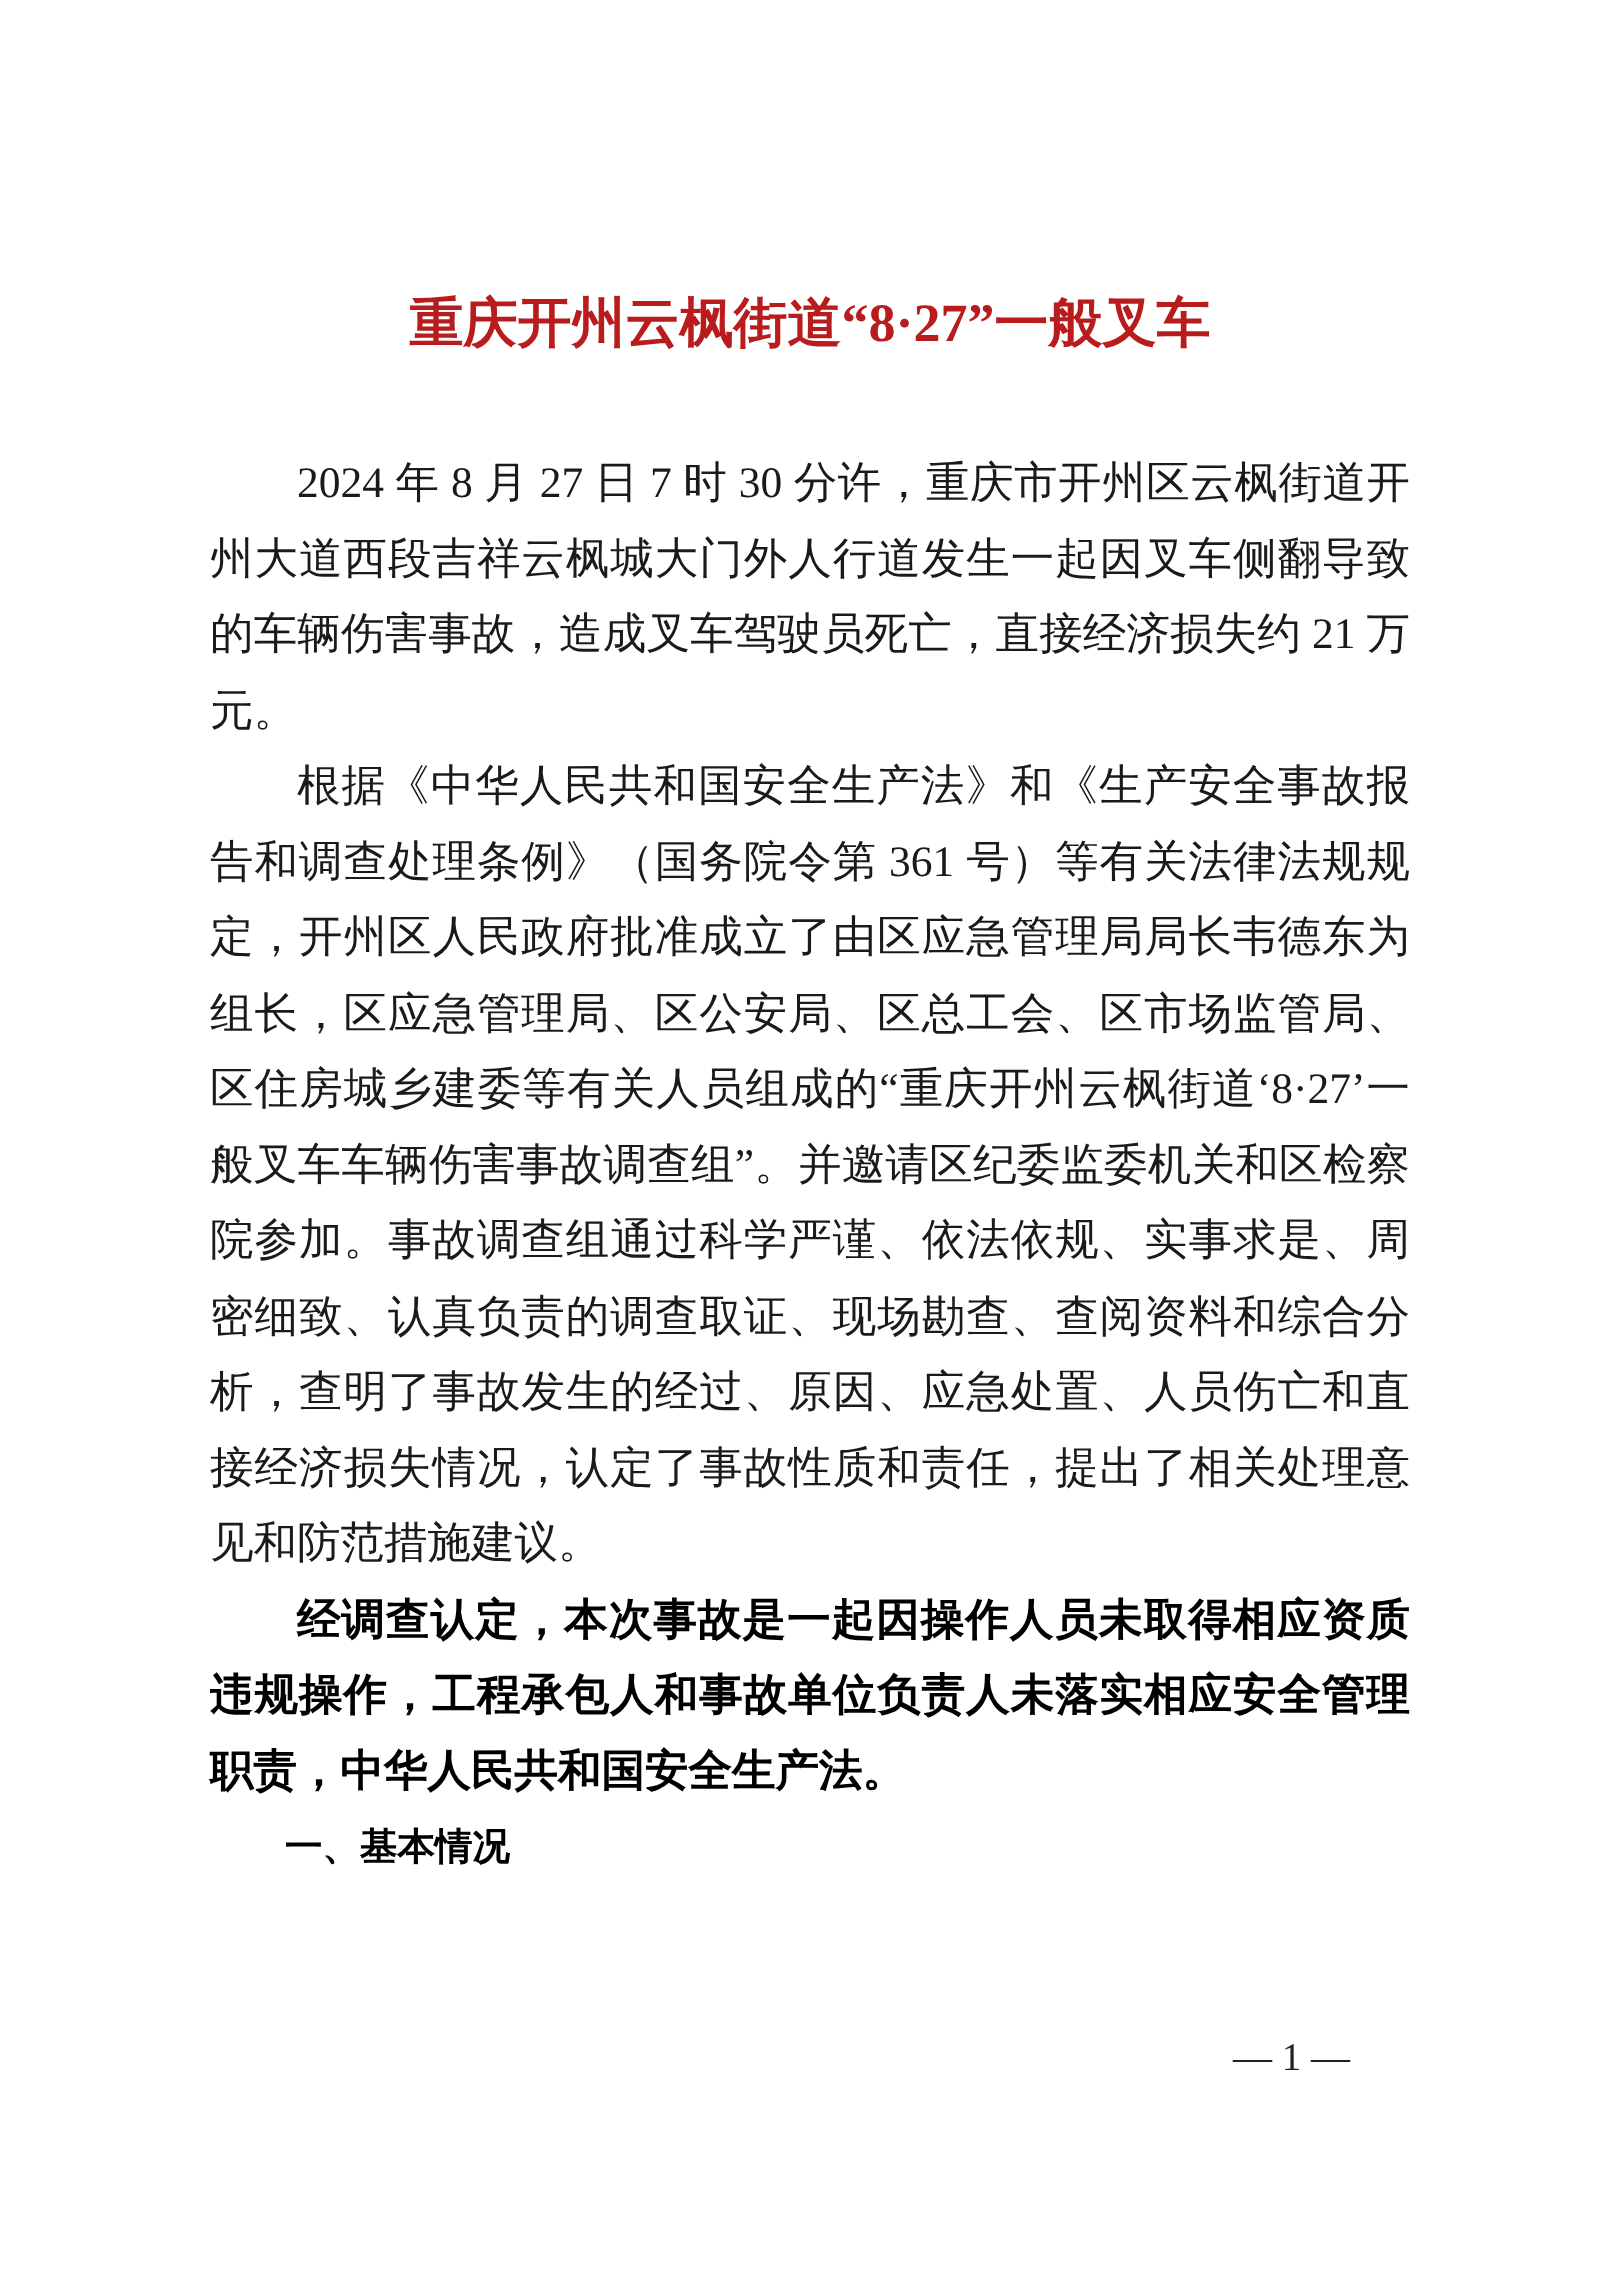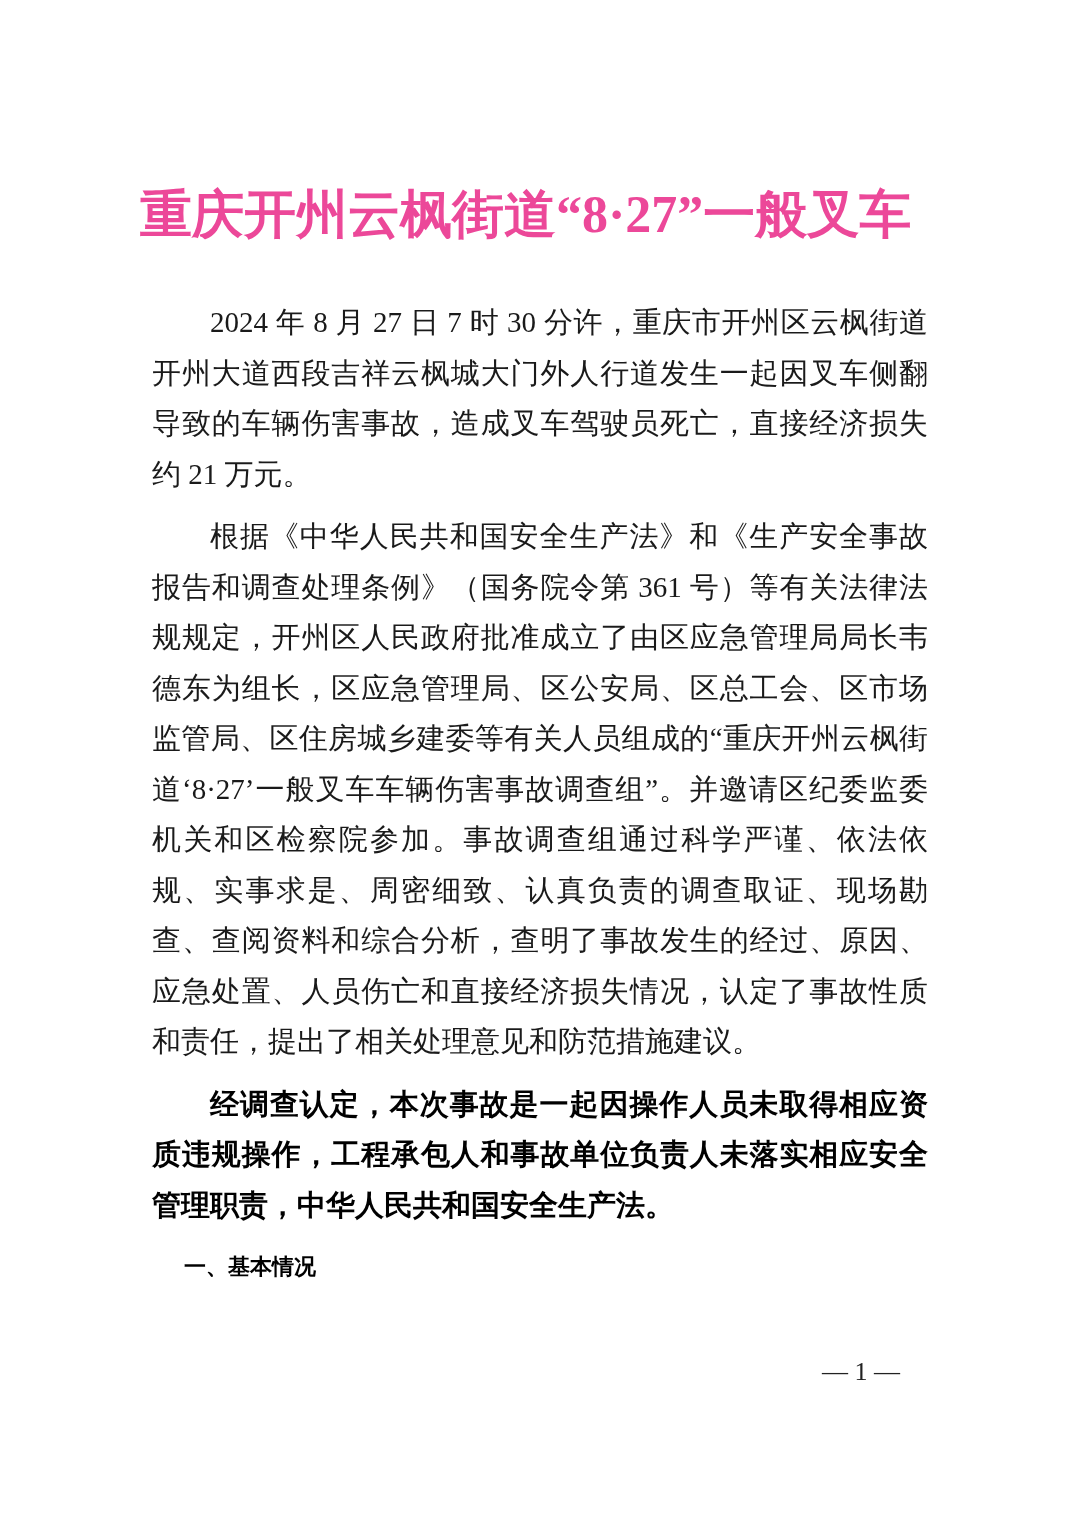--- a/index.html
+++ b/index.html
@@ -15,44 +15,45 @@
     overflow: hidden;
     font-family: "Liberation Serif", "DejaVu Serif", serif;
   }
   .page {
     position: absolute;
     left: 140px;
     top: 190px;
     width: 800px;
   }
   .doc-title {
-    font-size: 52px;
+    font-size: 36px;
     line-height: 50px;
     font-weight: bold;
-    color: #ec4899;
+    text-align: center;
+    color: #b91c1c;
     font-family: "Liberation Serif", "DejaVu Serif", serif;
   }
   .body-text {
     margin-top: 57px;
   }
   .para {
     font-size: 29px;
     line-height: 50.5px;
     text-align: justify;
     text-indent: 2em;
-    margin: 12px;
+    margin: 0;
     word-break: break-all;
   }
   .para.bold {
     font-weight: bold;
     color: #000000;
     font-family: "Liberation Sans", "DejaVu Sans", sans-serif;
   }
   .heading {
-    font-size: 22px;
+    font-size: 25px;
     line-height: 50.5px;
     text-indent: 2em;
     font-weight: bold;
     color: #000000;
     font-family: "Liberation Sans", "DejaVu Sans", sans-serif;
     margin: 0;
   }
   .page-footer {
     position: absolute;
     top: 1347px;

